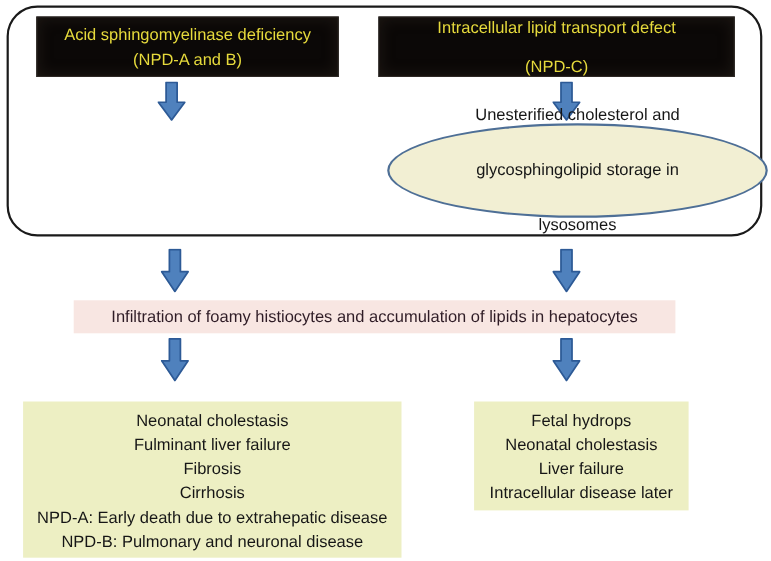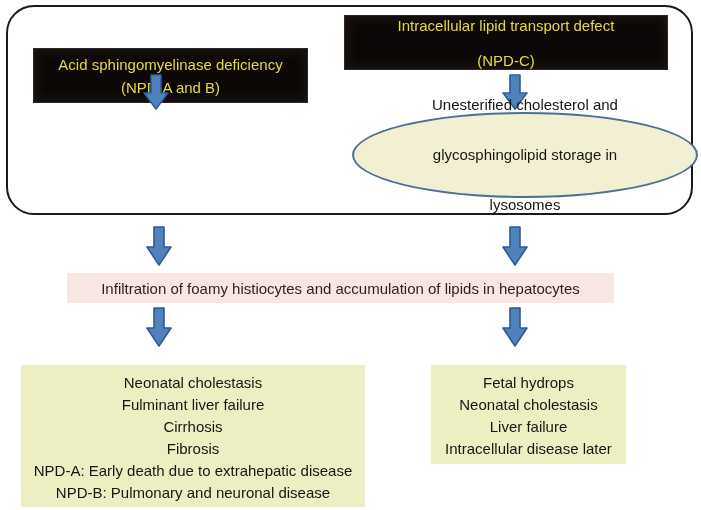--- a/index.html
+++ b/index.html
@@ -20,21 +20,21 @@
   .black-box {
     position: absolute;
     background: var(--black-box-bg, #0b0807);
     border: 1px solid var(--black-box-border, #2e2825);
     box-shadow: inset 0 0 14px rgba(70,58,45,0.35);
     color: var(--yellow-text, #e6da3c);
     display: flex; flex-direction: column;
     align-items: center; justify-content: center;
     font-size: 15px; line-height: 23px; text-align: center;
   }
-  #cause-ab { left: 33px; top: 15px; width: 273px; height: 53px; margin-top: 33px; }
+  #cause-ab { left: 33px; top: 15px; width: 273px; height: 53px; }
   #cause-c  { left: 344px; top: 15px; width: 322px; height: 53px; gap: 12px; }
   .ellipse {
     position: absolute;
     border: 2px solid var(--ellipse-border, #4e6f96);
     border-radius: 50%;
     background: var(--ellipse-bg, #f2efd3);
     display: flex; flex-direction: column;
     align-items: center; justify-content: center;
     font-size: 15px; line-height: 22px;
     color: var(--text-dark, #161616);
@@ -131,22 +131,22 @@
   </div>
   <div class="arrow" id="arrow-6">
     <svg viewBox="0 0 26 40" preserveAspectRatio="none">
         <path d="M8 1 H18 V21 H25 L13 39 L1 21 H8 Z"></path>
       </svg>
   </div>
 
   <div class="outcome-box" id="outcomes-ab">
       <div class="line">Neonatal cholestasis</div>
       <div class="line">Fulminant liver failure</div>
+      <div class="line">Fibrosis</div>
       <div class="line">Cirrhosis</div>
-      <div class="line">Fibrosis</div>
       <div class="line">NPD-A: Early death due to extrahepatic disease</div>
       <div class="line">NPD-B: Pulmonary and neuronal disease</div>
     </div>
 
   <div class="outcome-box" id="outcomes-c">
       <div class="line">Fetal hydrops</div>
       <div class="line">Neonatal cholestasis</div>
       <div class="line">Liver failure</div>
       <div class="line">Intracellular disease later</div>
     </div>

